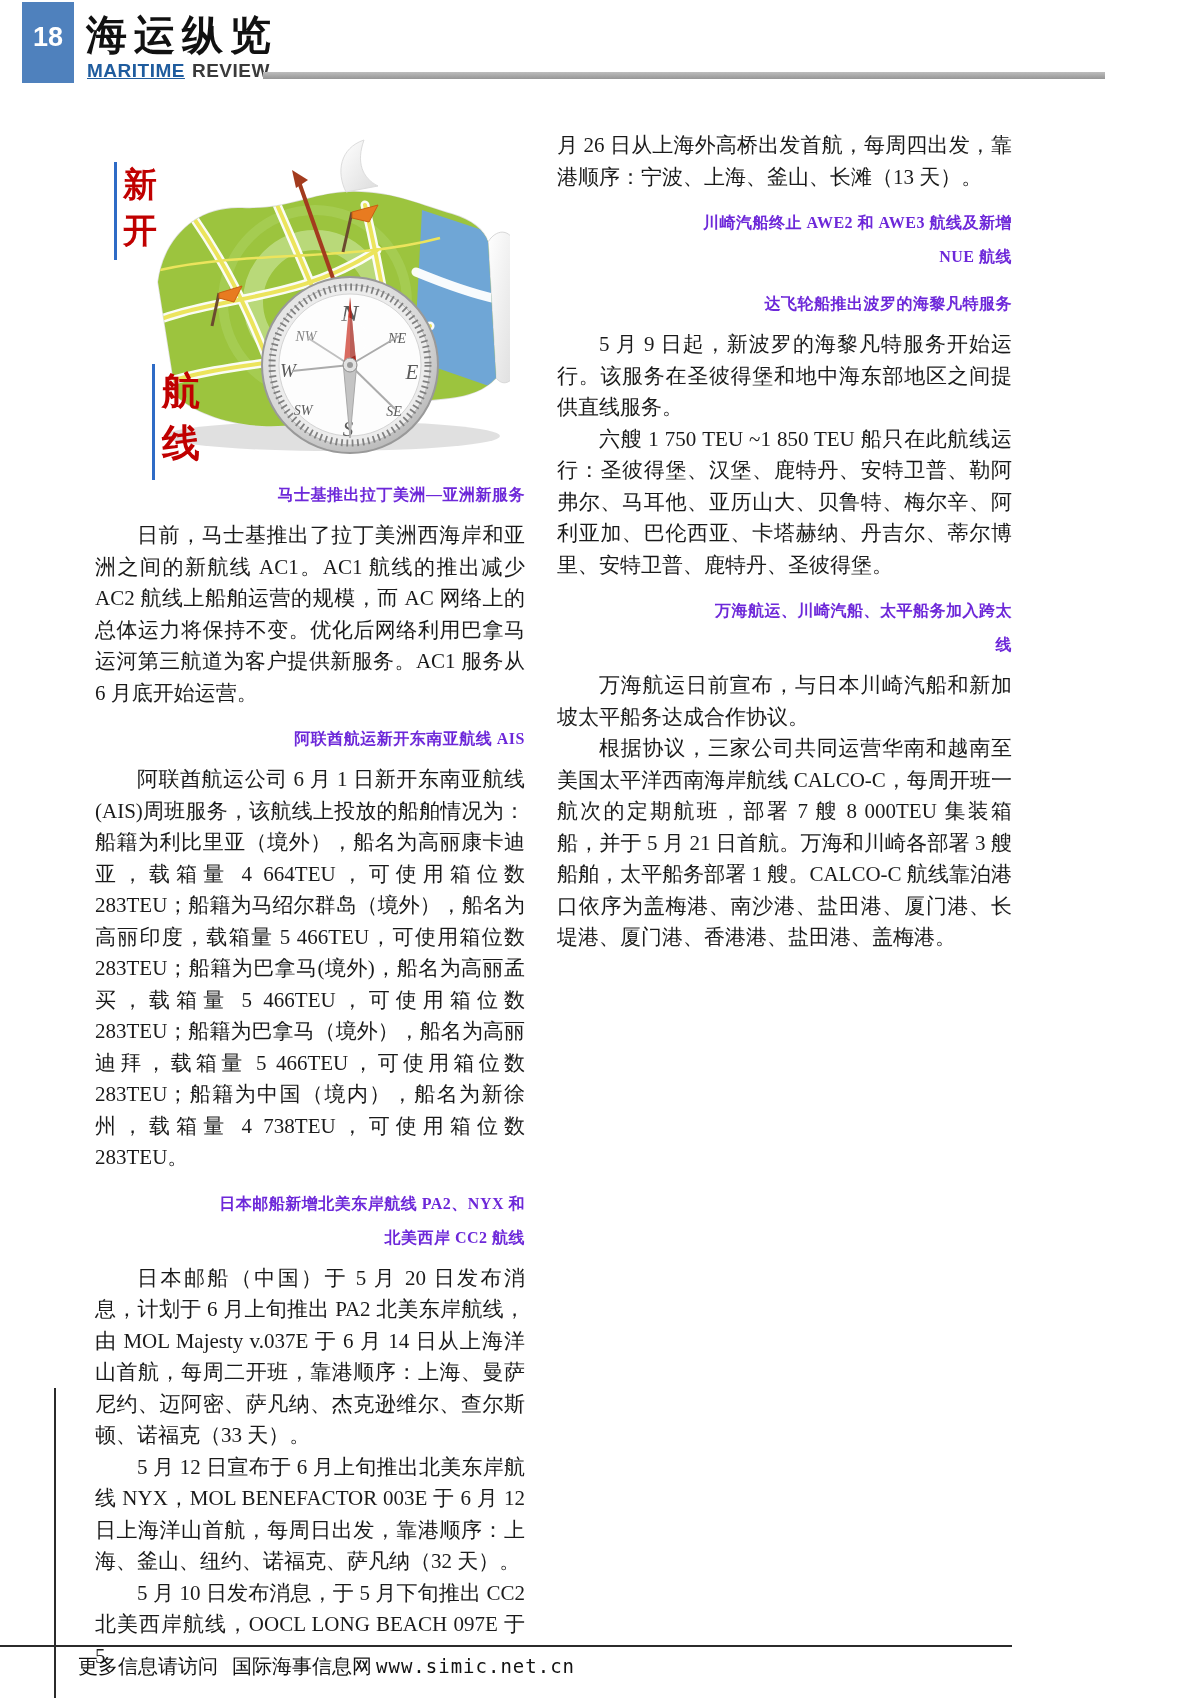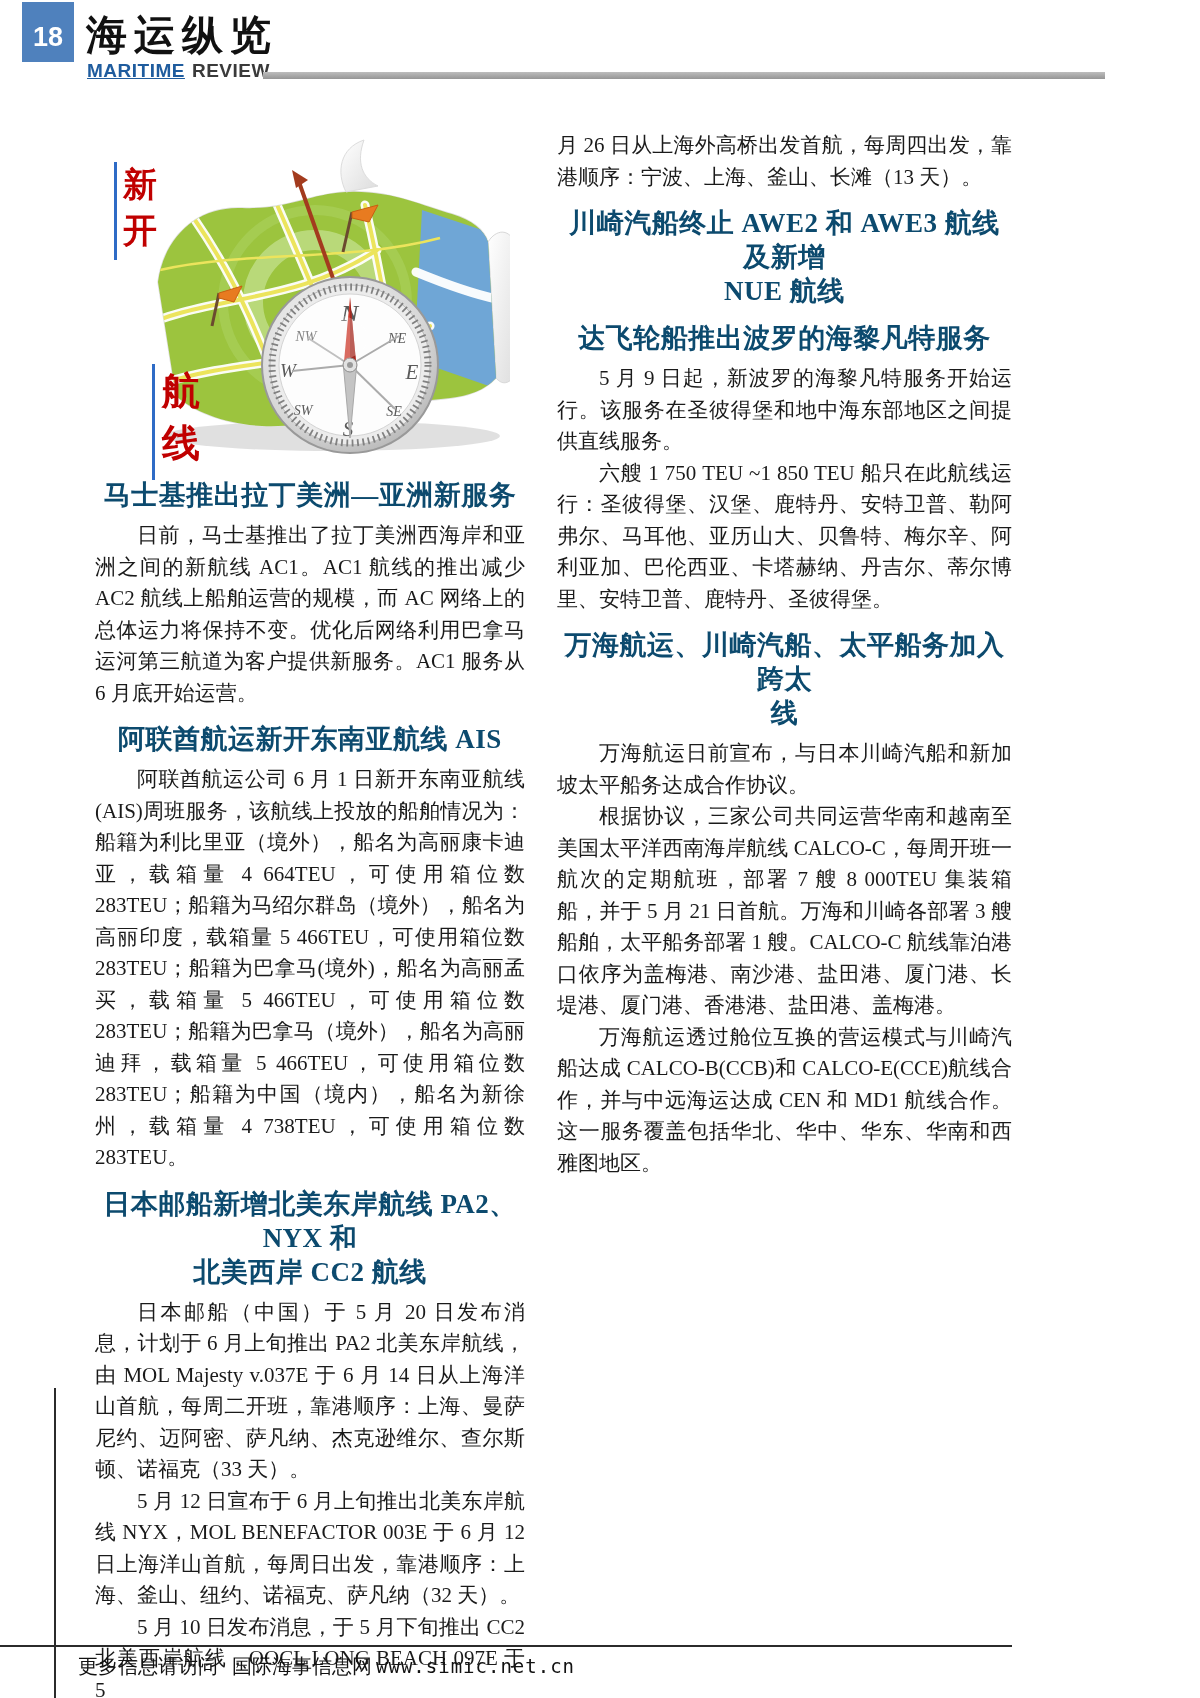--- a/index.html
+++ b/index.html
@@ -1,20 +1,20 @@
 <!DOCTYPE html>
 <html><head>
 <meta charset="utf-8">
 <style>
   html,body{margin:0;padding:0;background:#9a9a9a;}
   .page{position:relative;width:1200px;height:1698px;background:#ffffff;margin:0 auto;
         font-family:"Liberation Serif","DejaVu Serif",serif;color:#1a1a1a;overflow:hidden;}
 
   
-  .pagenum-box{position:absolute;left:22px;top:2px;width:52px;height:60px;background:#4f81bd;
+  .pagenum-box{position:absolute;left:22px;top:2px;width:52px;height:81px;background:#4f81bd;
                box-sizing:border-box;padding-top:20px;text-align:center;color:#fff;
                font-family:"Liberation Sans","DejaVu Sans",sans-serif;font-weight:bold;font-size:27px;}
   .title-cn{position:absolute;left:86px;top:8px;font-size:41px;font-weight:600;letter-spacing:7px;
             font-family:Liberation Mono, monospace;color:#111;}
   .title-en{position:absolute;left:87px;top:60px;font-family:"Liberation Sans","DejaVu Sans",sans-serif;
             font-weight:bold;font-size:19px;letter-spacing:0.5px;}
   .title-en .m{color:#1f5c9e;text-decoration:underline;}
   .title-en .r{color:#3a3a3a;margin-left:7px;}
   .header-bar{position:absolute;left:263px;top:72px;width:842px;height:7px;
               background:linear-gradient(#bdbdbd,#969696);}
@@ -26,22 +26,22 @@
           border-left:3px solid #2e6bc6;z-index:5;}
   .vlabel-top{left:114px;top:162px;font-size:34px;gap:12px;padding:6px 2px 12px 6px;line-height:1;}
   .vlabel-bottom{left:152px;top:364px;font-size:38px;gap:14px;padding:8px 2px 18px 7px;line-height:1;}
 
   
   .col{position:absolute;font-size:21px;line-height:31.5px;text-align:justify;}
   .col-left{left:95px;top:478px;width:430px;}
   .col-right{left:557px;top:130px;width:455px;}
   .col p{margin:0;text-indent:2em;}
   .col p.noindent{text-indent:0;}
-  h2.col-heading{margin:13px 0 8px 0;font-size:27px;line-height:34px;color:#0c4a6e;
-                 font-weight:bold;letter-spacing:0.5px;text-align:center;text-indent:0;}
+  h2.col-heading{margin:13px 0 8px 0;font-size:16px;line-height:34px;color:#6d28d9;
+                 font-weight:bold;letter-spacing:0.5px;text-align:right;text-indent:0;}
   .col-left h2.col-heading:first-child{margin-top:0;}
 
   
   .footer-vline{position:absolute;left:54px;top:1388px;width:2px;height:310px;background:#2b2b2b;}
   .footer-hline{position:absolute;left:0;top:1645px;width:1012px;height:2px;background:#2b2b2b;}
   .footer-text{position:absolute;left:78px;top:1653px;font-size:20px;color:#111;
                font-family:"Liberation Sans","DejaVu Sans",sans-serif;}
   .footer-text .site{margin-left:14px;}
   .footer-text .url{font-family:"DejaVu Sans Mono",monospace;font-size:19px;margin-left:4px;letter-spacing:1px;}
 </style>
@@ -176,21 +176,20 @@
     </div>
   <div class="col col-right">
       <p class="noindent">月 26 日从上海外高桥出发首航，每周四出发，靠港顺序：宁波、上海、釜山、长滩（13 天）。</p>
       <h2 class="col-heading">川崎汽船终止 AWE2 和 AWE3 航线及新增<br>NUE 航线</h2>
       <h2 class="col-heading">达飞轮船推出波罗的海黎凡特服务</h2>
       <p class="">5 月 9 日起，新波罗的海黎凡特服务开始运行。该服务在圣彼得堡和地中海东部地区之间提供直线服务。</p>
       <p class="">六艘 1 750 TEU ~1 850 TEU 船只在此航线运行：圣彼得堡、汉堡、鹿特丹、安特卫普、勒阿弗尔、马耳他、亚历山大、贝鲁特、梅尔辛、阿利亚加、巴伦西亚、卡塔赫纳、丹吉尔、蒂尔博里、安特卫普、鹿特丹、圣彼得堡。</p>
       <h2 class="col-heading">万海航运、川崎汽船、太平船务加入跨太<br>线</h2>
       <p class="">万海航运日前宣布，与日本川崎汽船和新加坡太平船务达成合作协议。</p>
       <p class="">根据协议，三家公司共同运营华南和越南至美国太平洋西南海岸航线 CALCO-C，每周开班一航次的定期航班，部署 7 艘 8 000TEU 集装箱船，并于 5 月 21 日首航。万海和川崎各部署 3 艘船舶，太平船务部署 1 艘。CALCO-C 航线靠泊港口依序为盖梅港、南沙港、盐田港、厦门港、长堤港、厦门港、香港港、盐田港、盖梅港。</p>
-      <p class="">万海航运透过舱位互换的营运模式与川崎汽船达成 CALCO-B(CCB)和 CALCO-E(CCE)航线合作，并与中远海运达成 CEN 和 MD1 航线合作。这一服务覆盖包括华北、华中、华东、华南和西雅图地区。</p>
     </div>
 
   <div class="footer-vline"></div>
   <div class="footer-hline"></div>
   <div class="footer-text">
     <span>更多信息请访问</span><span class="site">国际海事信息网</span><span class="url">www.simic.net.cn</span>
   </div>
 
 </div>
 

